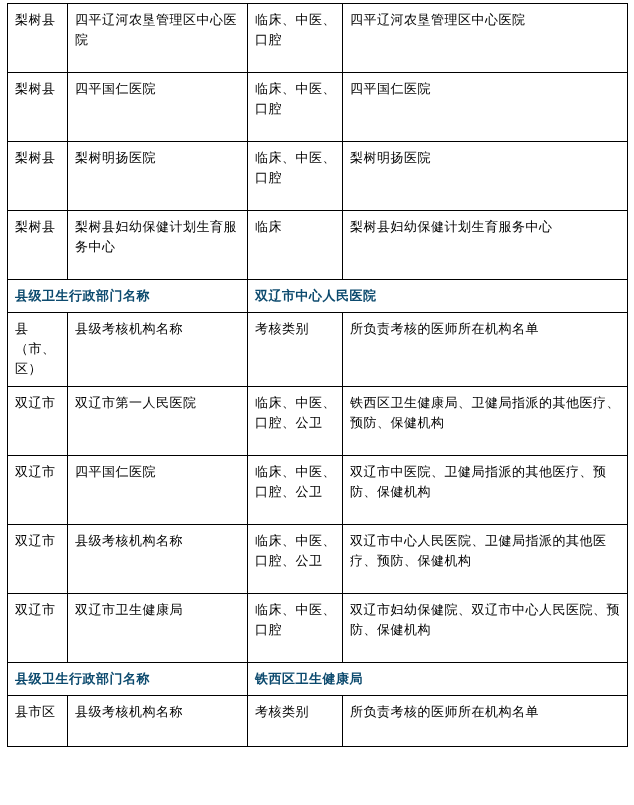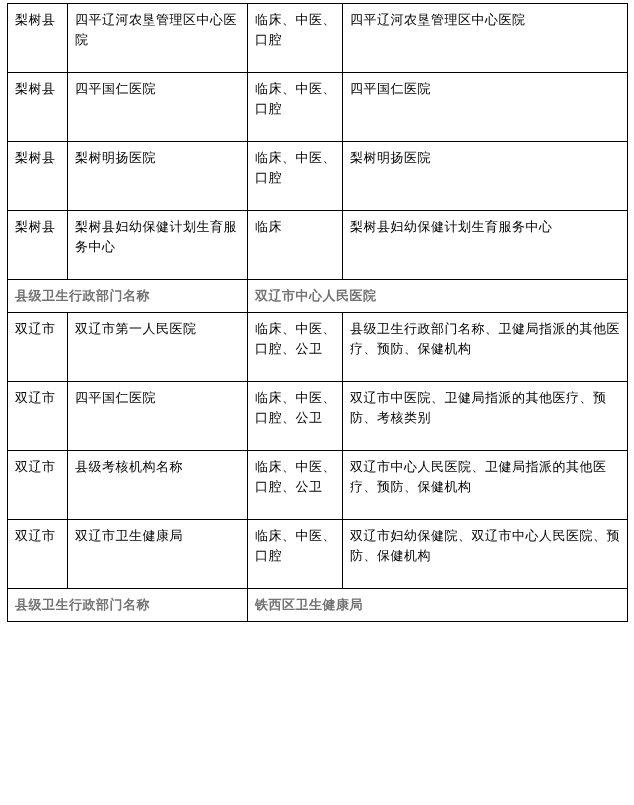--- a/index.html
+++ b/index.html
@@ -34,21 +34,21 @@
     line-height: 1.55;
     letter-spacing: 0.5px;
     word-break: break-all;
   }
   col.c1 { width: 60px; }
   col.c2 { width: 180px; }
   col.c3 { width: 95px; }
   col.c4 { width: 285px; }
 
   td.header-cell {
-    color: #737373;
+    color: #0c4a6e;
     font-weight: bold;
     font-size: 13.5px;
     letter-spacing: 1px;
     padding-top: 7px;
     padding-bottom: 7px;
   }
   td.subhead {
     font-size: 12.5px;
   }
   tr.tall td { height: 56px; }
@@ -87,43 +87,55 @@
       <tr class="tall">
         <td>梨树县</td>
         <td>梨树县妇幼保健计划生育服务中心</td>
         <td>临床</td>
         <td>梨树县妇幼保健计划生育服务中心</td>
       </tr>
       <tr>
         <td class="header-cell" colspan="2">县级卫生行政部门名称</td>
         <td class="header-cell" colspan="2">双辽市中心人民医院</td>
       </tr>
+      <tr class="short">
+        <td class="subhead">县（市、区）</td>
+        <td class="subhead">县级考核机构名称</td>
+        <td class="subhead">考核类别</td>
+        <td class="subhead">所负责考核的医师所在机构名单</td>
+      </tr>
       <tr class="tall">
         <td>双辽市</td>
         <td>双辽市第一人民医院</td>
         <td>临床、中医、口腔、公卫</td>
-        <td>县级卫生行政部门名称、卫健局指派的其他医疗、预防、保健机构</td>
+        <td>铁西区卫生健康局、卫健局指派的其他医疗、预防、保健机构</td>
       </tr>
       <tr class="tall">
         <td>双辽市</td>
         <td>四平国仁医院</td>
         <td>临床、中医、口腔、公卫</td>
-        <td>双辽市中医院、卫健局指派的其他医疗、预防、考核类别</td>
+        <td>双辽市中医院、卫健局指派的其他医疗、预防、保健机构</td>
       </tr>
       <tr class="tall">
         <td>双辽市</td>
         <td>县级考核机构名称</td>
         <td>临床、中医、口腔、公卫</td>
         <td>双辽市中心人民医院、卫健局指派的其他医疗、预防、保健机构</td>
       </tr>
       <tr class="tall">
         <td>双辽市</td>
         <td>双辽市卫生健康局</td>
         <td>临床、中医、口腔</td>
         <td>双辽市妇幼保健院、双辽市中心人民医院、预防、保健机构</td>
       </tr>
       <tr>
         <td class="header-cell" colspan="2">县级卫生行政部门名称</td>
         <td class="header-cell" colspan="2">铁西区卫生健康局</td>
       </tr>
+      <tr class="short">
+        <td class="subhead">县市区</td>
+        <td class="subhead">县级考核机构名称</td>
+        <td class="subhead">考核类别</td>
+        <td class="subhead">所负责考核的医师所在机构名单</td>
+      </tr>
     </tbody>
   </table>
 </div>
 
 </body></html>

